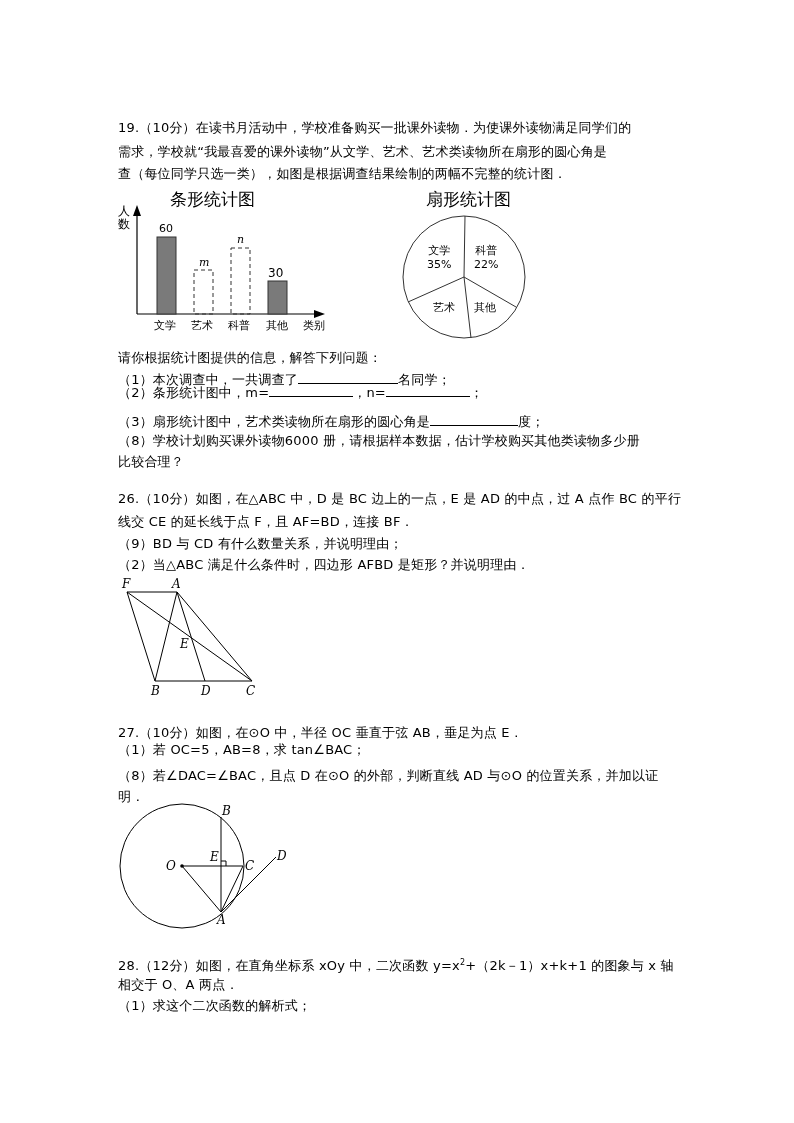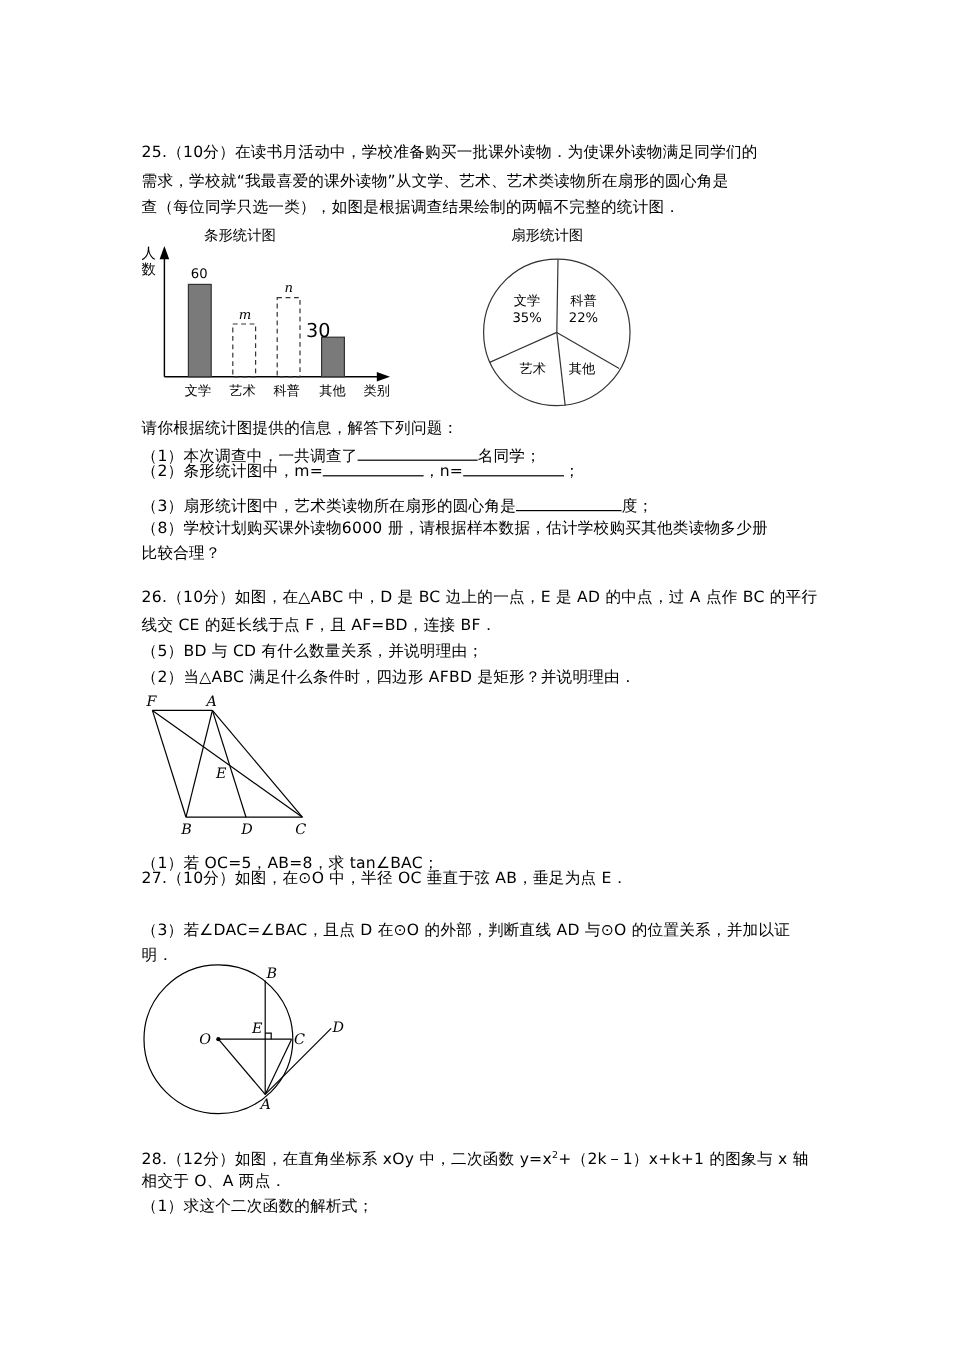--- a/index.html
+++ b/index.html
@@ -2,27 +2,27 @@
 <html><head>
   <meta charset="utf-8">
   <style>
     html, body { margin: 0; padding: 0; background: #ffffff; }
     body { width: 794px; height: 1123px; position: relative; overflow: hidden;
            font-family: "DejaVu Sans", "Liberation Sans", sans-serif; color: #000; }
     .line { position: absolute; left: 118px; font-size: 13px; line-height: 16px; white-space: nowrap; letter-spacing: 0.2px; }
     .blank { display: inline-block; border-bottom: 1px solid #000; height: 13px; vertical-align: baseline; }
     .fig { position: absolute; }
     .fig svg { display: block; }
-    .ctitle { position: absolute; font-size: 12px; white-space: nowrap; }
+    .ctitle { position: absolute; font-size: 17px; white-space: nowrap; }
     .ital { font-family: "DejaVu Serif", serif; font-style: italic; }
   </style>
 </head>
 <body>
 
-<div class="line" style="top:120px">25.（10分）在读书月活动中，学校准备购买一批课外读物．为使课外读物满足同学们的</div>
+<div class="line" style="top:120px">19.（10分）在读书月活动中，学校准备购买一批课外读物．为使课外读物满足同学们的</div>
 <div class="line" style="top:144px">需求，学校就“我最喜爱的课外读物”从文学、艺术、艺术类读物所在扇形的圆心角是</div>
 <div class="line" style="top:166px">查（每位同学只选一类），如图是根据调查结果绘制的两幅不完整的统计图．</div>
 
 <div class="ctitle" style="left:170px; top:188px">条形统计图</div>
 <div class="fig" style="left:110px; top:200px">
   <svg width="240" height="135" viewBox="110 200 240 135">
 
     <line x1="137" y1="314" x2="137" y2="214" stroke="#000" stroke-width="1.2"></line>
     <polygon points="137,205 133,216 141,216" fill="#000"></polygon>
     <line x1="137" y1="314" x2="316" y2="314" stroke="#000" stroke-width="1.2"></line>
@@ -34,21 +34,21 @@
     <rect x="268" y="281" width="19" height="33" fill="#7a7a7a" stroke="#333" stroke-width="1"></rect>
   </svg>
 </div>
 <div class="ctitle" style="left:118px; top:205px; font-size:12px; line-height:13px">
   <div>人</div>
   <div>数</div>
 </div>
 <div class="ctitle" style="left:159px; top:222px; font-size:11px">60</div>
 <div class="ctitle ital" style="left:199px; top:256px; font-size:11px">m</div>
 <div class="ctitle ital" style="left:237px; top:233px; font-size:11px">n</div>
-<div class="ctitle" style="left:255px; top:266px; font-size:16px">30</div>
+<div class="ctitle" style="left:268px; top:266px; font-size:12px">30</div>
 <div class="ctitle" style="left:154px; top:318px; font-size:11px">文学</div>
 <div class="ctitle" style="left:191px; top:318px; font-size:11px">艺术</div>
 <div class="ctitle" style="left:228px; top:318px; font-size:11px">科普</div>
 <div class="ctitle" style="left:266px; top:318px; font-size:11px">其他</div>
 <div class="ctitle" style="left:303px; top:318px; font-size:11px">类别</div>
 
 <div class="ctitle" style="left:426px; top:188px">扇形统计图</div>
 <div class="fig" style="left:395px; top:205px">
   <svg width="140" height="140" viewBox="395 205 140 140">
     <circle cx="464" cy="277" r="61" fill="#fff" stroke="#333" stroke-width="1"></circle>
@@ -77,21 +77,21 @@
   <span>（2）条形统计图中，m=</span><span class="blank" style="width:84px"></span><span>，n=</span><span class="blank" style="width:84px"></span><span>；</span>
 </div>
 <div class="line" style="top:412px">
   <span>（3）扇形统计图中，艺术类读物所在扇形的圆心角是</span><span class="blank" style="width:88px"></span><span>度；</span>
 </div>
 <div class="line" style="top:433px">（8）学校计划购买课外读物6000 册，请根据样本数据，估计学校购买其他类读物多少册</div>
 <div class="line" style="top:454px">比较合理？</div>
 
 <div class="line" style="top:491px">26.（10分）如图，在△ABC 中，D 是 BC 边上的一点，E 是 AD 的中点，过 A 点作 BC 的平行</div>
 <div class="line" style="top:514px">线交 CE 的延长线于点 F，且 AF=BD，连接 BF．</div>
-<div class="line" style="top:536px">（5）BD 与 CD 有什么数量关系，并说明理由；</div>
+<div class="line" style="top:536px">（9）BD 与 CD 有什么数量关系，并说明理由；</div>
 <div class="line" style="top:557px">（2）当△ABC 满足什么条件时，四边形 AFBD 是矩形？并说明理由．</div>
 
 <div class="fig" style="left:110px; top:575px">
   <svg width="170" height="125" viewBox="110 575 170 125">
     <g stroke="#000" stroke-width="1" fill="none">
       <line x1="127" y1="592" x2="177" y2="592"></line>
       <line x1="127" y1="592" x2="155" y2="681"></line>
       <line x1="127" y1="592" x2="252" y2="681"></line>
       <line x1="177" y1="592" x2="155" y2="681"></line>
       <line x1="177" y1="592" x2="205" y2="681"></line>
@@ -101,22 +101,22 @@
   </svg>
 </div>
 <div class="ctitle ital" style="left:122px; top:577px; font-size:12px">F</div>
 <div class="ctitle ital" style="left:172px; top:577px; font-size:12px">A</div>
 <div class="ctitle ital" style="left:180px; top:637px; font-size:12px">E</div>
 <div class="ctitle ital" style="left:151px; top:684px; font-size:12px">B</div>
 <div class="ctitle ital" style="left:201px; top:684px; font-size:12px">D</div>
 <div class="ctitle ital" style="left:246px; top:684px; font-size:12px">C</div>
 
 <div class="line" style="top:725px">27.（10分）如图，在⊙O 中，半径 OC 垂直于弦 AB，垂足为点 E．</div>
-<div class="line" style="top:712px">（1）若 OC=5，AB=8，求 tan∠BAC；</div>
-<div class="line" style="top:768px">（3）若∠DAC=∠BAC，且点 D 在⊙O 的外部，判断直线 AD 与⊙O 的位置关系，并加以证</div>
+<div class="line" style="top:742px">（1）若 OC=5，AB=8，求 tan∠BAC；</div>
+<div class="line" style="top:768px">（8）若∠DAC=∠BAC，且点 D 在⊙O 的外部，判断直线 AD 与⊙O 的位置关系，并加以证</div>
 <div class="line" style="top:789px">明．</div>
 
 <div class="fig" style="left:110px; top:800px">
   <svg width="190" height="130" viewBox="110 800 190 130">
     <g stroke="#000" stroke-width="1" fill="none">
       <circle cx="182" cy="866" r="62"></circle>
       <line x1="221" y1="817" x2="221" y2="912"></line>
       <line x1="182" y1="866" x2="243" y2="866"></line>
       <line x1="182" y1="866" x2="221" y2="912"></line>
       <line x1="221" y1="912" x2="243" y2="866"></line>

